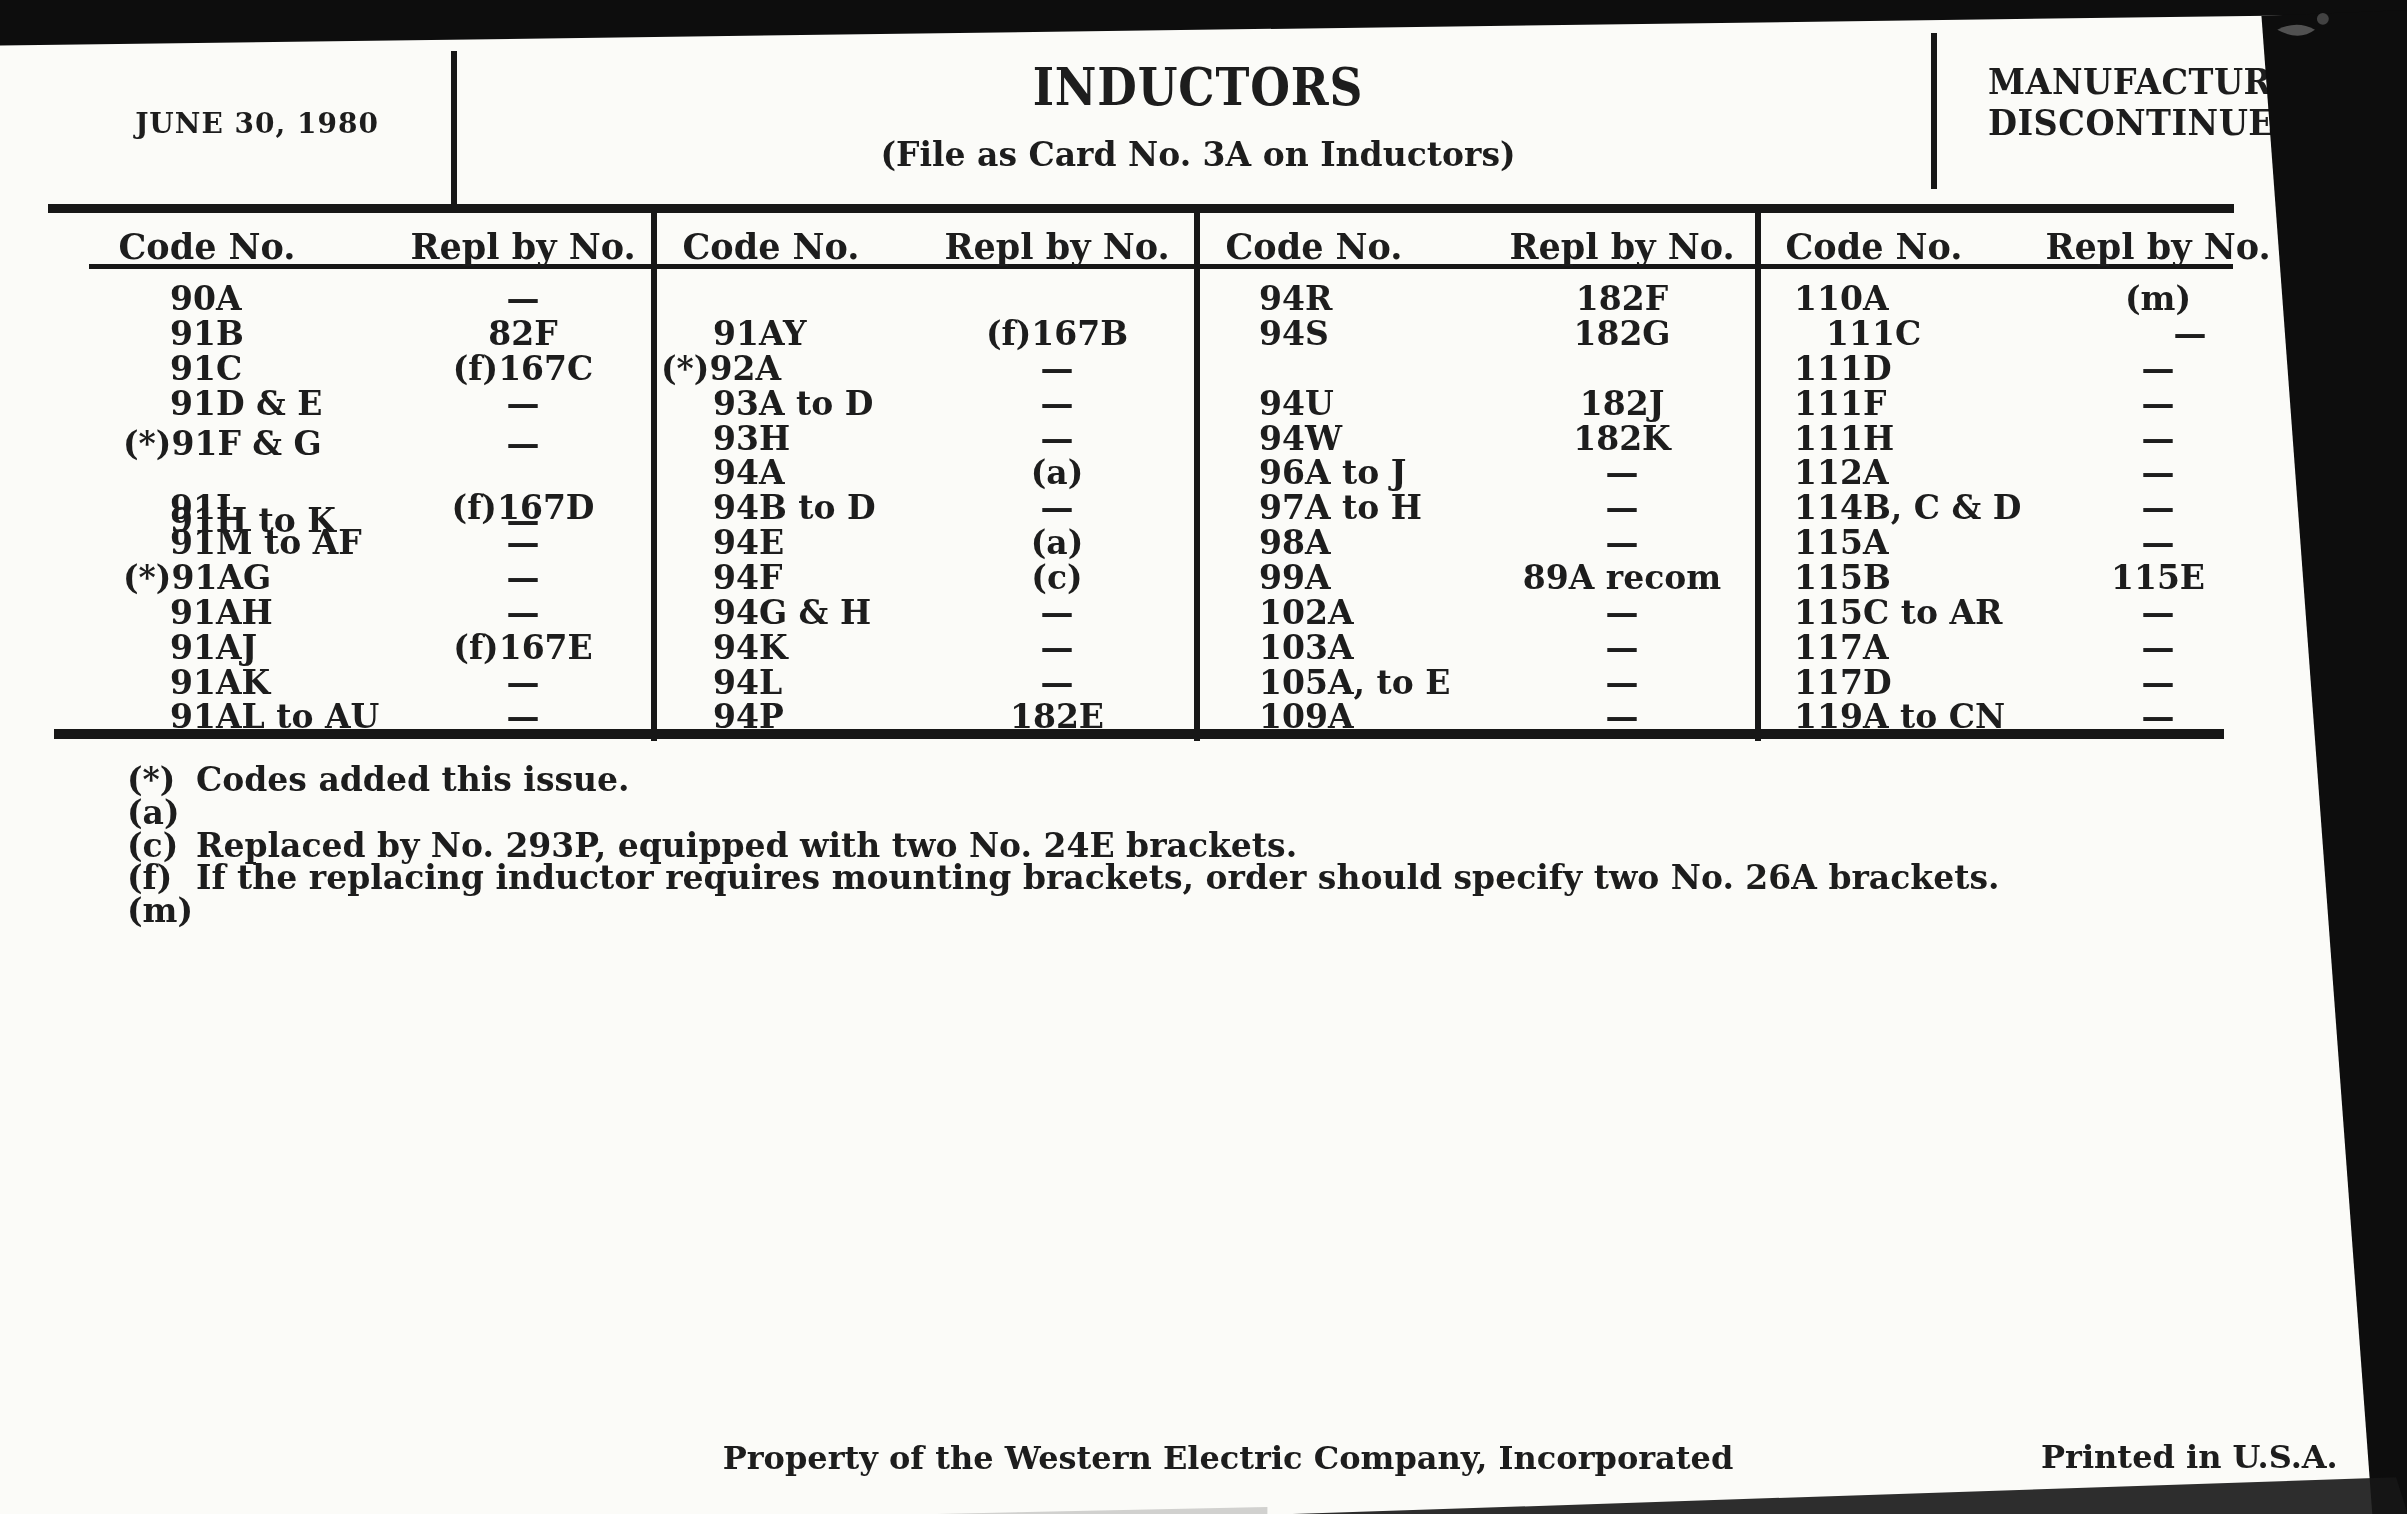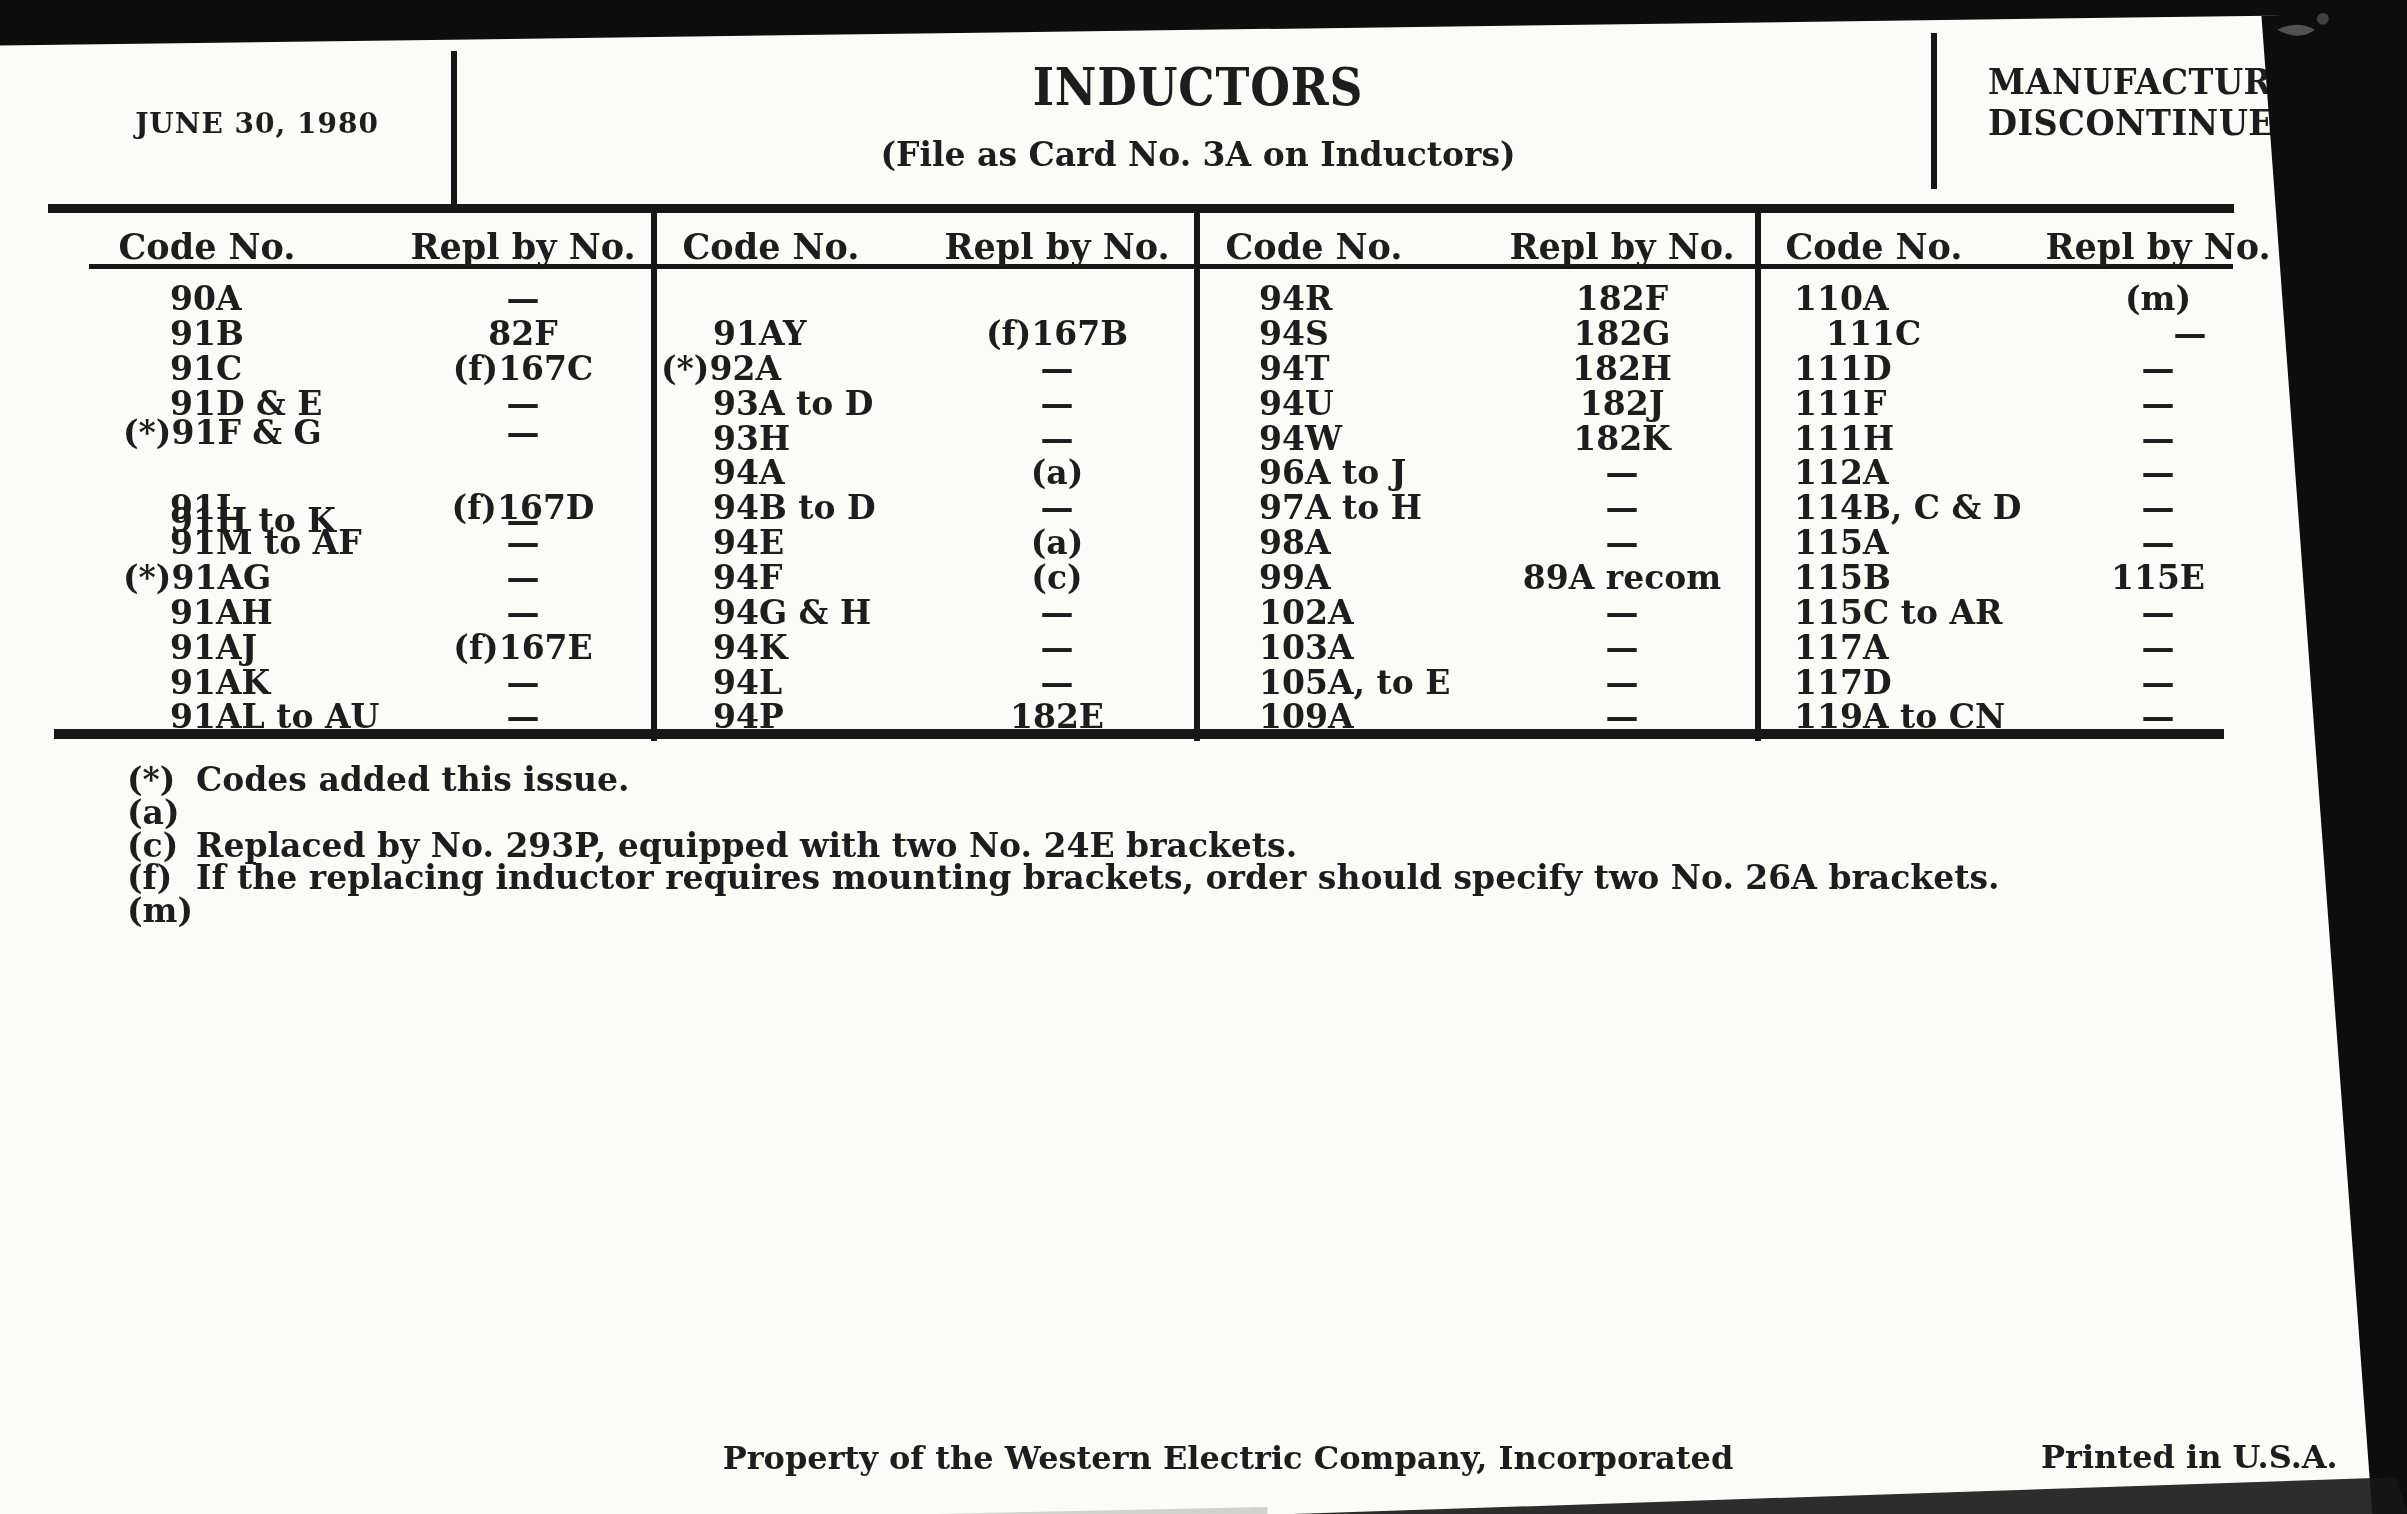--- a/index.html
+++ b/index.html
@@ -74,21 +74,21 @@
         <span class="cell repl">82F</span>
       </div>
       <div class="trow" style="top: 351px;">
         <span class="cell code">91C</span>
         <span class="cell repl">(f)167C</span>
       </div>
       <div class="trow" style="top: 386px;">
         <span class="cell code">91D &amp; E</span>
         <span class="cell repl">—</span>
       </div>
-      <div class="trow" style="top: 415px;">
+      <div class="trow" style="top: 426px;">
         <span class="cell code starred">(*)91F &amp; G</span>
         <span class="cell repl">—</span>
       </div>
       <div class="trow" style="top: 455px; margin-top: 48px;">
         <span class="cell code">91H to K</span>
         <span class="cell repl">—</span>
       </div>
       <div class="trow" style="top: 490px;">
         <span class="cell code">91L</span>
         <span class="cell repl">(f)167D</span>
@@ -173,24 +173,20 @@
   <div class="group" style="--code-center:1314px; --code-left:1259px; --star-left:1210px; --repl-center:1622px;">
     <span class="th code-h">Code No.</span>
     <span class="th repl-h">Repl by No.</span>
   <div class="trow" style="top: 281px;">
         <span class="cell code">94R</span>
         <span class="cell repl">182F</span>
       </div>
       <div class="trow" style="top: 316px;">
         <span class="cell code">94S</span>
         <span class="cell repl">182G</span>
-      </div>
-      <div class="trow" style="top: 351px;">
-        <span class="cell code">94T</span>
-        <span class="cell repl">182H</span>
       </div>
       <div class="trow" style="top: 386px;">
         <span class="cell code">94U</span>
         <span class="cell repl">182J</span>
       </div>
       <div class="trow" style="top: 421px;">
         <span class="cell code">94W</span>
         <span class="cell repl">182K</span>
       </div>
       <div class="trow" style="top: 455px;">

